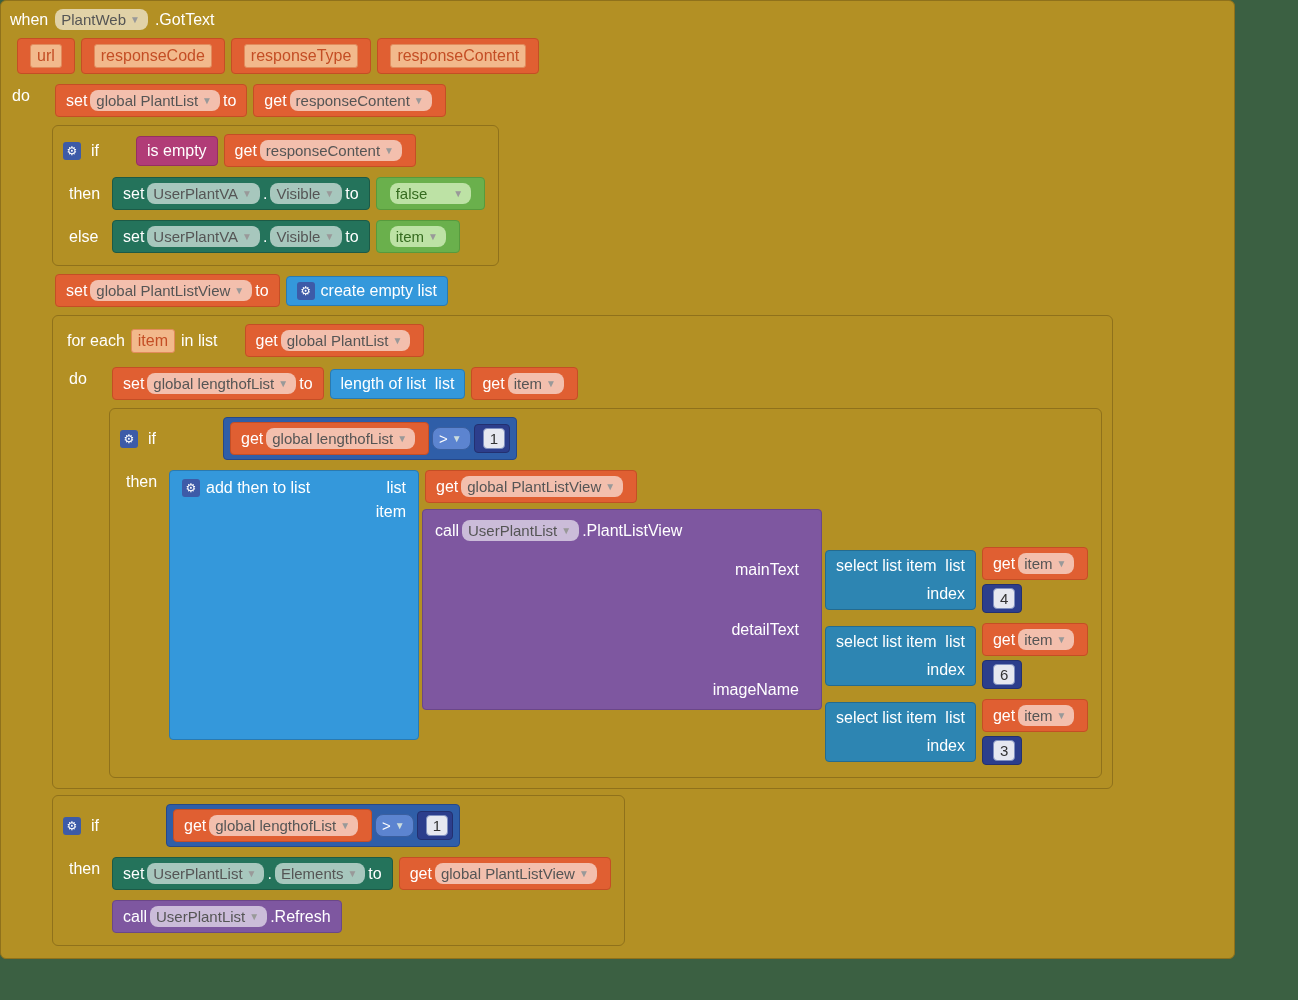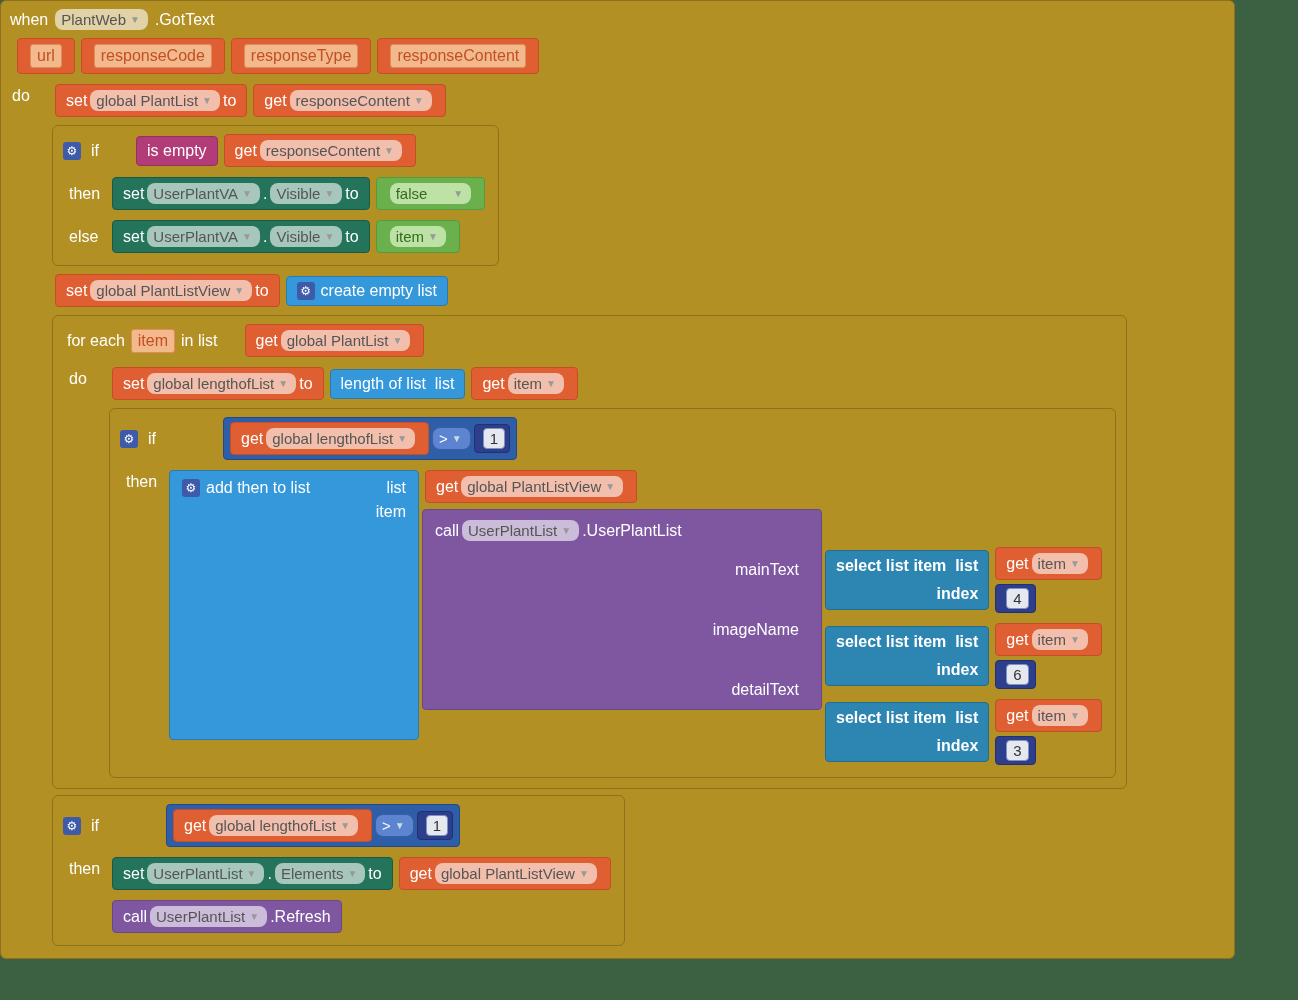--- a/index.html
+++ b/index.html
@@ -29,21 +29,21 @@
   .gap { margin-top: 6px; }
   .c-orange { background: #e05f32; border-color:#c44e25;}
   .c-orange-tag { background: #f2b98c; color:#c44e25; border:1px solid #e28b5c; border-radius:3px; padding:2px 6px; margin:0 2px;}
   .c-blue   { background: #3498db; border-color:#2a7ab0;}
   .c-dblue  { background: #2f5ea8; border-color:#25488a;}
   .c-navy   { background: #2c3e8c; border-color:#233070;}
   .c-green  { background: #24735b; border-color:#1c5a46;}
   .c-lgreen { background: #6ab04c; border-color:#579a3d;}
   .c-maroon { background: #b13c77; border-color:#952f62;}
   .c-purple { background: #7e57a0; border-color:#6b4788;}
-  .c-cblue  { background: #2d85b2; border-color:#246b8f;font-weight:bold;}
+  .c-cblue  { background: #2d85b2; border-color:#246b8f;}
 
   .chip {
     display:inline-flex;align-items:center;
     background:rgba(255,255,255,0.6);
     color:#555;border-radius:8px;padding:2px 8px 2px 6px;margin:0 3px;
     font-size:15px;
   }
   .chip .tri { color:#999; font-size:10px; margin-left:4px;}
   .num-chip {
     background:#e6e8f0; color:#333; border:1px solid #8090c0;
@@ -296,30 +296,30 @@
                     </span>
 
                     <div class="row" style="align-items:flex-start;margin-top:4px;">
                       <div class="purple-box">
                         <div class="purple-row" style="justify-content:flex-start;">
                           <span>call</span>
                           <span class="chip">
                               <span>UserPlantList</span>
                               <span class="tri">▼</span>
                             </span>
-                          <span>.UserPlantList</span>
+                          <span>.PlantListView</span>
                         </div>
                         <div class="purple-row" style="margin-top:18px;">
                             <span class="arg-lbl">mainText</span>
                           </div>
                         <div class="purple-row" style="margin-top:40px;">
+                            <span class="arg-lbl">detailText</span>
+                          </div>
+                        <div class="purple-row" style="margin-top:40px;">
                             <span class="arg-lbl">imageName</span>
-                          </div>
-                        <div class="purple-row" style="margin-top:40px;">
-                            <span class="arg-lbl">detailText</span>
                           </div>
                       </div>
                       <div class="stack" style="margin-top:36px;">
 
                         <div class="row">
                           <div class="blk c-cblue" style="display:flex;flex-direction:column;align-items:flex-end;padding:6px 10px;">
                             <div><span>select list item</span>&nbsp;&nbsp;<span>list</span></div>
                             <div style="margin-top:10px;"><span>index</span></div>
                           </div>
                           <div class="stack">

